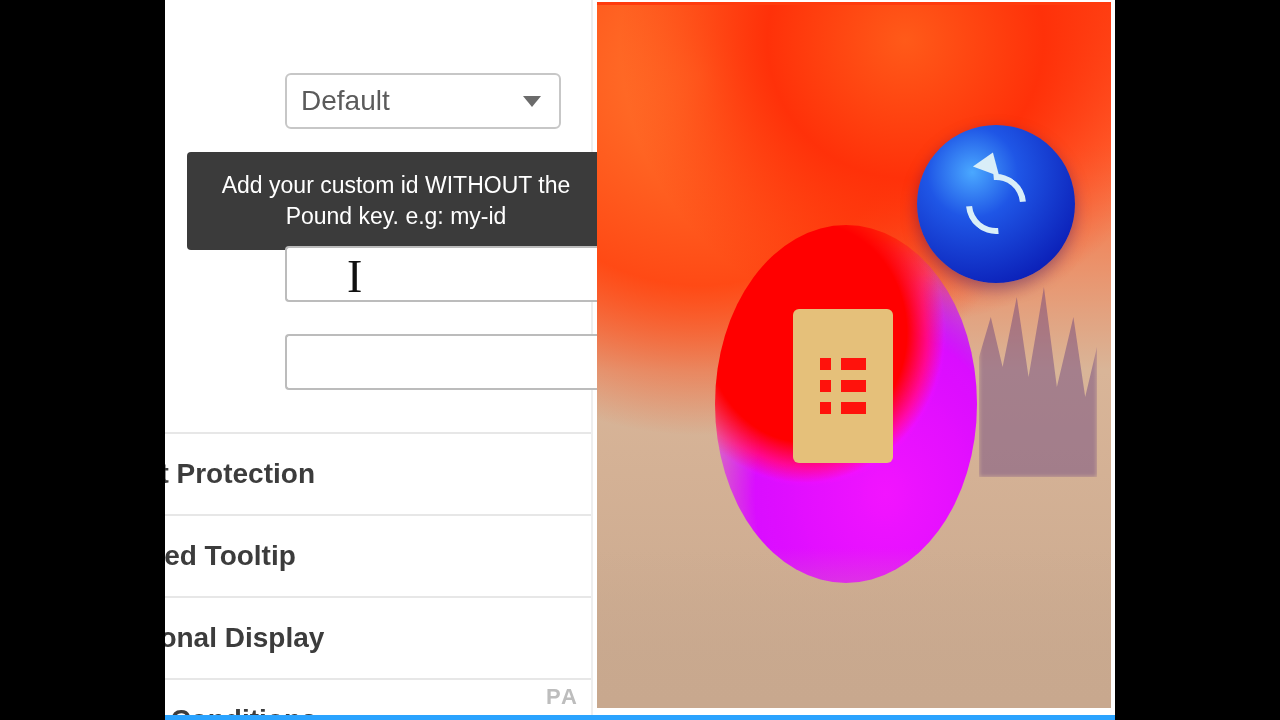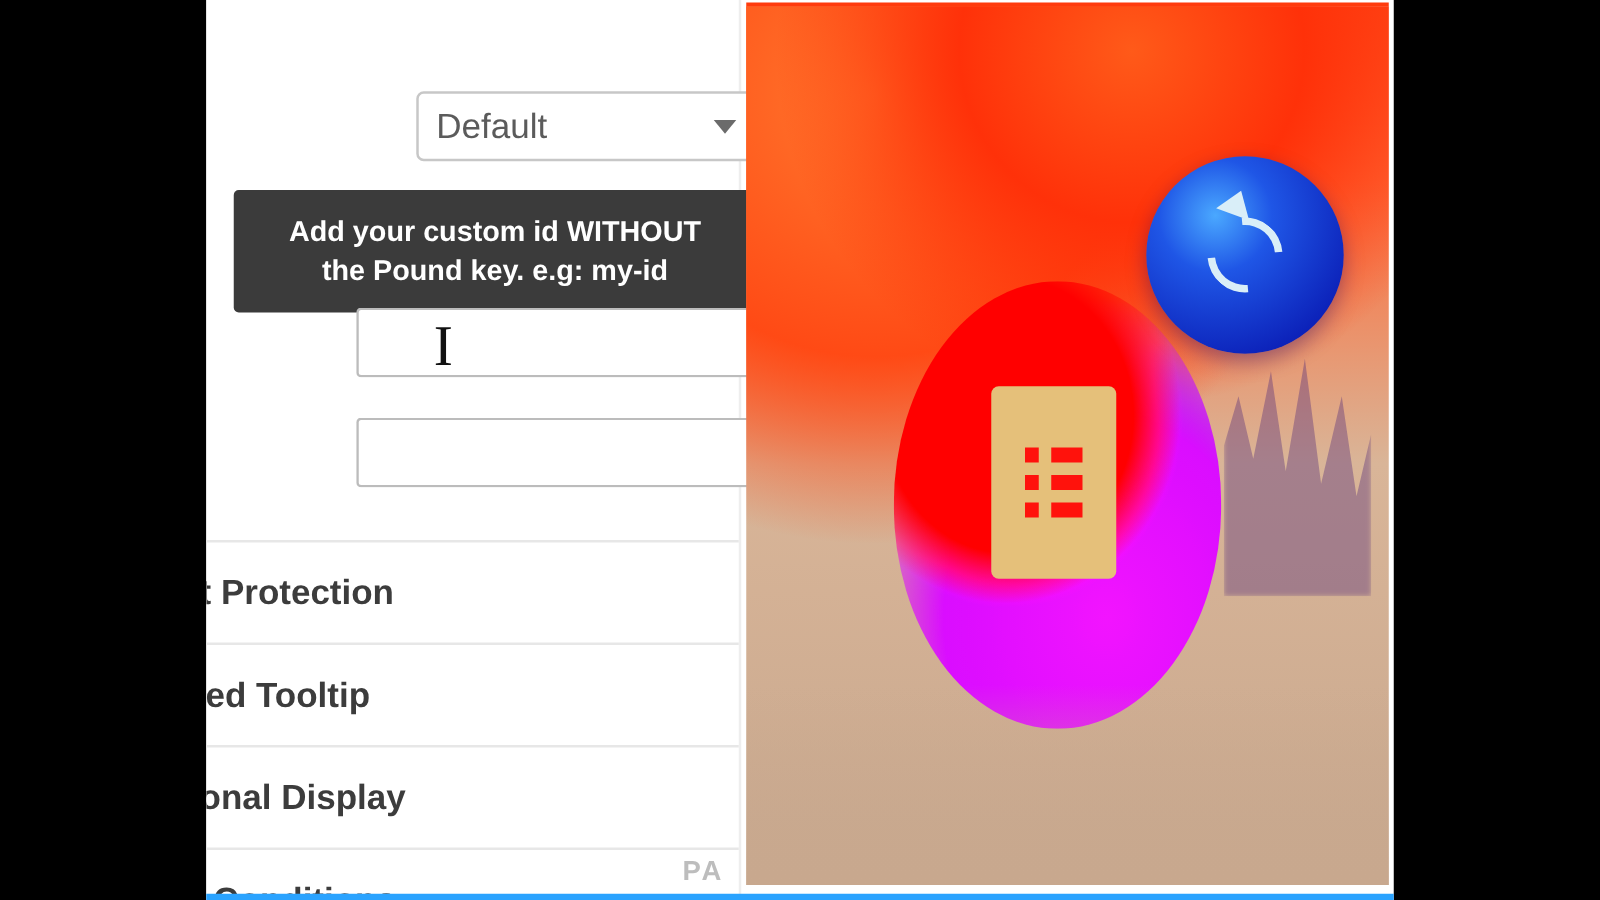--- a/index.html
+++ b/index.html
@@ -46,39 +46,38 @@
     height: 56px;
     border: 2px solid #c7c7c7;
     border-radius: 6px;
     background: #fff;
     display: flex;
     align-items: center;
     justify-content: space-between;
     padding: 0 18px 0 14px;
     font-size: 28px;
     color: #5b5b5b;
-    margin-left: 48px;
   }
   .caret {
     width: 0; height: 0;
     border-left: 9px solid transparent;
     border-right: 9px solid transparent;
     border-top: 11px solid #6b6b6b;
   }
 
   
   .tooltip {
     position: absolute;
     left: 22px;
     top: 152px;
     width: 418px;
     background: #3b3b3b;
     color: #fff;
     font-size: 23px;
-    font-weight: 700;
+    font-weight: 400;
     text-align: center;
     padding: 18px 32px;
     border-radius: 4px;
     line-height: 1.35;
   }
   .tooltip::after {
     content: "";
     position: absolute;
     left: 210px;
     bottom: -14px;

